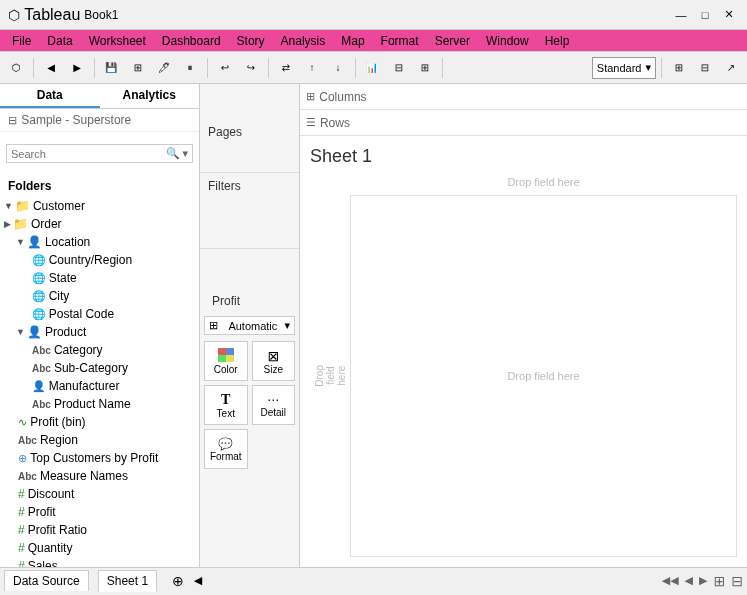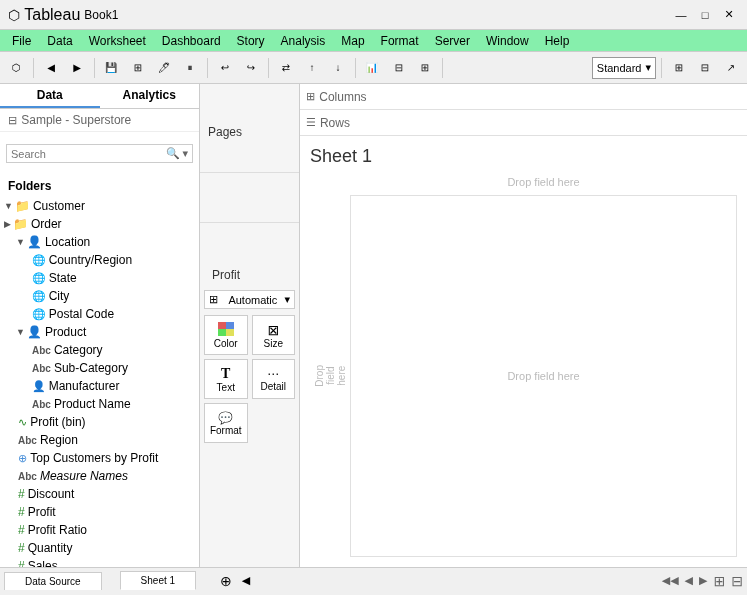--- a/index.html
+++ b/index.html
@@ -4,21 +4,21 @@
   <style>
     * { box-sizing: border-box; margin: 0; padding: 0; }
     body { font-family: 'Segoe UI', Arial, sans-serif; font-size: 12px; background: #f0f0f0; width: 747px; height: 595px; overflow: hidden; }
     
     
     .title-bar { display: flex; align-items: center; background: #f0f0f0; height: 30px; padding: 0 8px; border-bottom: 1px solid #ccc; }
     .title-bar-controls { display: flex; gap: 4px; }
     .title-bar-btn { width: 20px; height: 18px; display: flex; align-items: center; justify-content: center; cursor: pointer; font-size: 11px; }
     
     
-    .menu-bar { display: flex; align-items: center; background: #86efac; height: 22px; padding: 0 4px; border-bottom: 1px solid #ccc; }
+    .menu-bar { display: flex; align-items: center; background: #ec4899; height: 22px; padding: 0 4px; border-bottom: 1px solid #ccc; }
     .menu-item { padding: 2px 8px; font-size: 12px; cursor: pointer; }
     
     
     .toolbar { display: flex; align-items: center; background: #f0f0f0; height: 32px; padding: 0 4px; border-bottom: 1px solid #ccc; gap: 2px; }
     .toolbar-btn { width: 24px; height: 24px; display: flex; align-items: center; justify-content: center; cursor: pointer; border: 1px solid transparent; font-size: 10px; }
     .toolbar-separator { width: 1px; height: 20px; background: #ccc; margin: 0 3px; }
     .toolbar-dropdown { display: flex; align-items: center; border: 1px solid #999; background: white; padding: 1px 4px; font-size: 11px; cursor: pointer; height: 22px; }
     
     
     .main-layout { display: flex; height: calc(595px - 86px - 26px); }
@@ -29,21 +29,21 @@
     .left-tab { flex: 1; text-align: center; padding: 4px; font-size: 12px; cursor: pointer; border-bottom: 2px solid transparent; font-weight: bold; }
     .left-tab.active { border-bottom-color: #4a90d9; font-weight: bold; }
     .panel-header { display: flex; align-items: center; padding: 4px 8px; font-size: 12px; color: #666; border-bottom: 1px solid #eee; }
     .search-box { display: flex; align-items: center; border: 1px solid #ccc; margin: 12px 6px; padding: 2px 4px; background: white; }
     .search-input { border: none; outline: none; font-size: 11px; flex: 1; width: 100%; }
     .folders-label { font-weight: bold; padding: 4px 8px; font-size: 12px; }
     .tree-container { overflow-y: auto; flex: 1; }
     .tree-item { display: flex; align-items: center; padding: 2px 4px; cursor: pointer; font-size: 12px; }
     .tree-item .expand-arrow { font-size: 9px; margin-right: 2px; color: #555; }
     .tree-item-label { font-size: 12px; }
-    .tree-item-label.italic { font-style: italic; }
+    .tree-item-label.italic { }
     .section-label { font-weight: bold; padding: 6px 8px 2px; font-size: 12px; }
     
     
     .middle-panel { width: 100px; background: #f5f5f5; border-right: 1px solid #ccc; display: flex; flex-direction: column; }
     .panel-section-title { font-size: 12px; padding: 6px 8px 4px; color: #333; margin-top: 35px; }
     .marks-section { padding: 4px; }
     .marks-dropdown { display: flex; align-items: center; border: 1px solid #ccc; background: white; padding: 2px 4px; font-size: 11px; margin: 4px 0; justify-content: space-between; cursor: pointer; }
     .marks-btn-grid { display: grid; grid-template-columns: 1fr 1fr; gap: 4px; margin-top: 6px; }
     .marks-btn { display: flex; flex-direction: column; align-items: center; justify-content: center; border: 1px solid #ccc; background: white; padding: 4px; cursor: pointer; font-size: 10px; height: 40px; }
     
@@ -51,21 +51,21 @@
     .right-panel { flex: 1; background: white; display: flex; flex-direction: column; }
     .shelf-row { display: flex; align-items: center; border-bottom: 1px solid #e0e0e0; height: 26px; padding: 0 6px; }
     .shelf-icon { font-size: 11px; color: #666; margin-right: 4px; }
     .shelf-label { font-size: 12px; color: #666; }
     .drop-zone { flex: 1; text-align: center; color: #bbb; font-size: 11px; line-height: 26px; }
     .canvas-area { flex: 1; display: flex; flex-direction: column; padding: 10px; position: relative; }
     .sheet-title { font-size: 18px; font-weight: normal; color: #333; margin-bottom: 8px; }
     
     
     .status-bar { display: flex; align-items: center; background: #f0f0f0; height: 26px; border-top: 1px solid #ccc; padding: 0 4px; }
-    .status-tab { padding: 3px 20px; font-size: 10px; cursor: pointer; border: 1px solid #ccc; background: white; margin-right: 18px; border-bottom: none; }
+    .status-tab { padding: 3px 8px; font-size: 12px; cursor: pointer; border: 1px solid #ccc; background: white; margin-right: 9px; border-bottom: none; }
     .status-tab.active { background: white; font-weight: normal; border-bottom: 1px solid white; }
     .status-right { margin-left: auto; display: flex; gap: 6px; align-items: center; font-size: 11px; color: #666; }
     
     .filters-label { padding: 6px 8px; font-size: 12px; color: #333; }
   </style>
 </head>
 <body>
 
 <div class="title-bar">
   <span style="margin-right:4px; font-size:14px;">⬡</span>
@@ -255,20 +255,21 @@
       </div>
 
       <div class="section-label">Parameters</div>
 
     </div>
   </div>
 
   <div class="middle-panel">
     <div class="panel-section-title">Pages</div>
     <div style="height:30px; border-bottom: 1px solid #ddd;"></div>
+    <div class="filters-label">Filters</div>
     <div style="height:50px; border-bottom: 1px solid #ddd;"></div>
     <div class="marks-section">
       <div class="panel-section-title">Profit</div>
       <div class="marks-dropdown">
         <span style="margin-right:3px; font-size:11px;">⊞</span>
         <span>Automatic</span>
         <span>▾</span>
       </div>
       <div class="marks-btn-grid">
         <div class="marks-btn">

